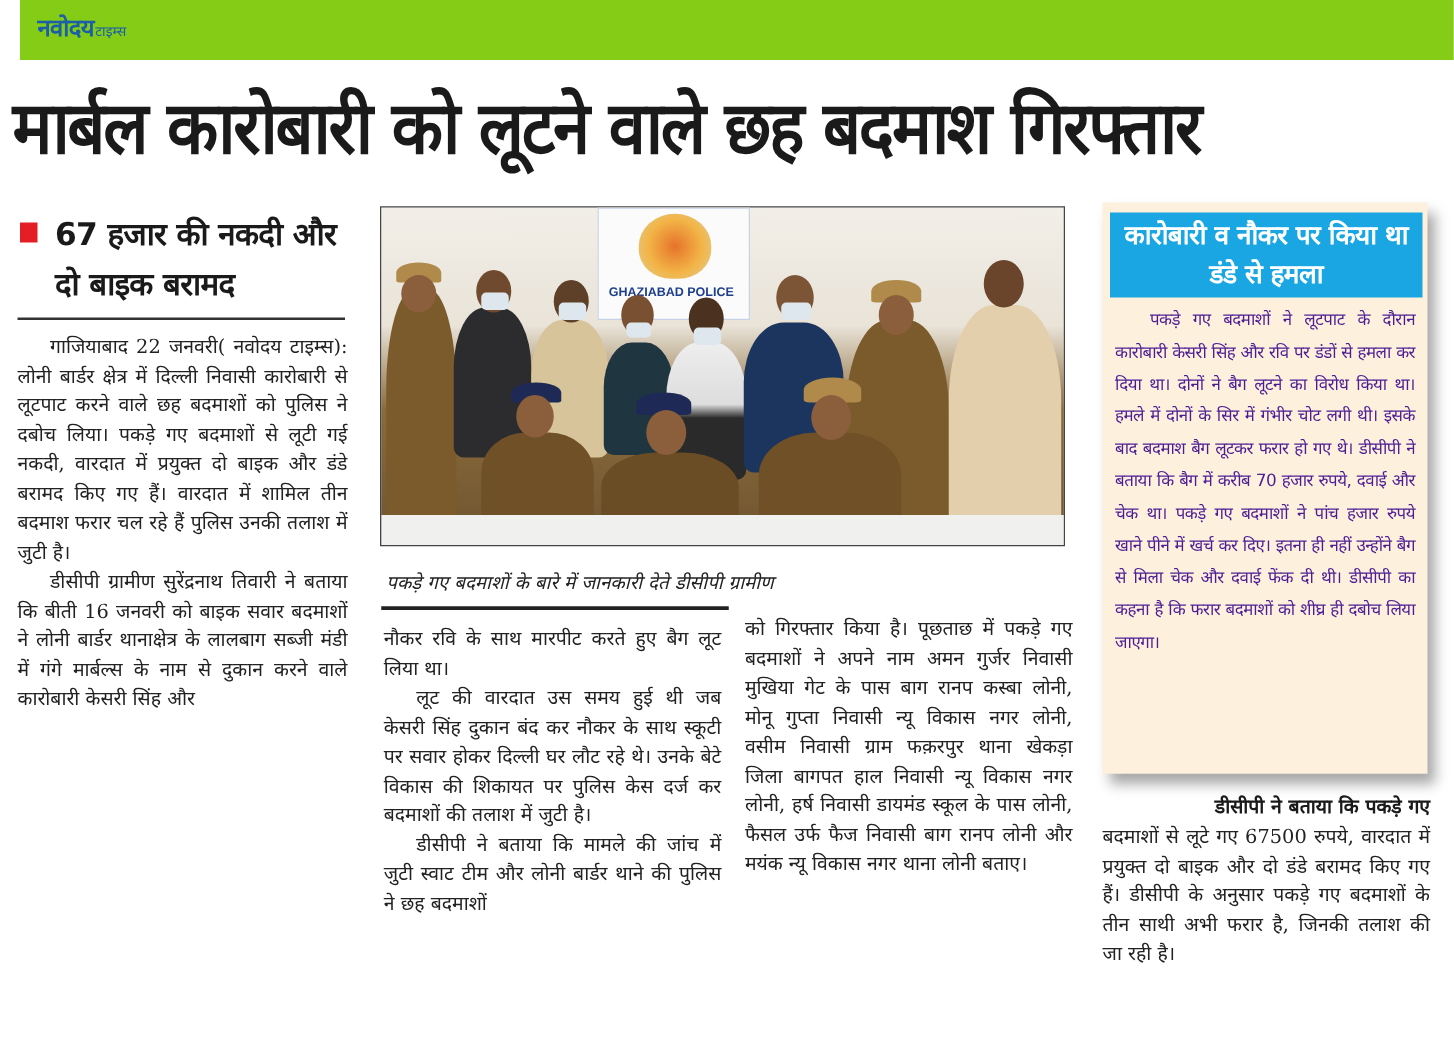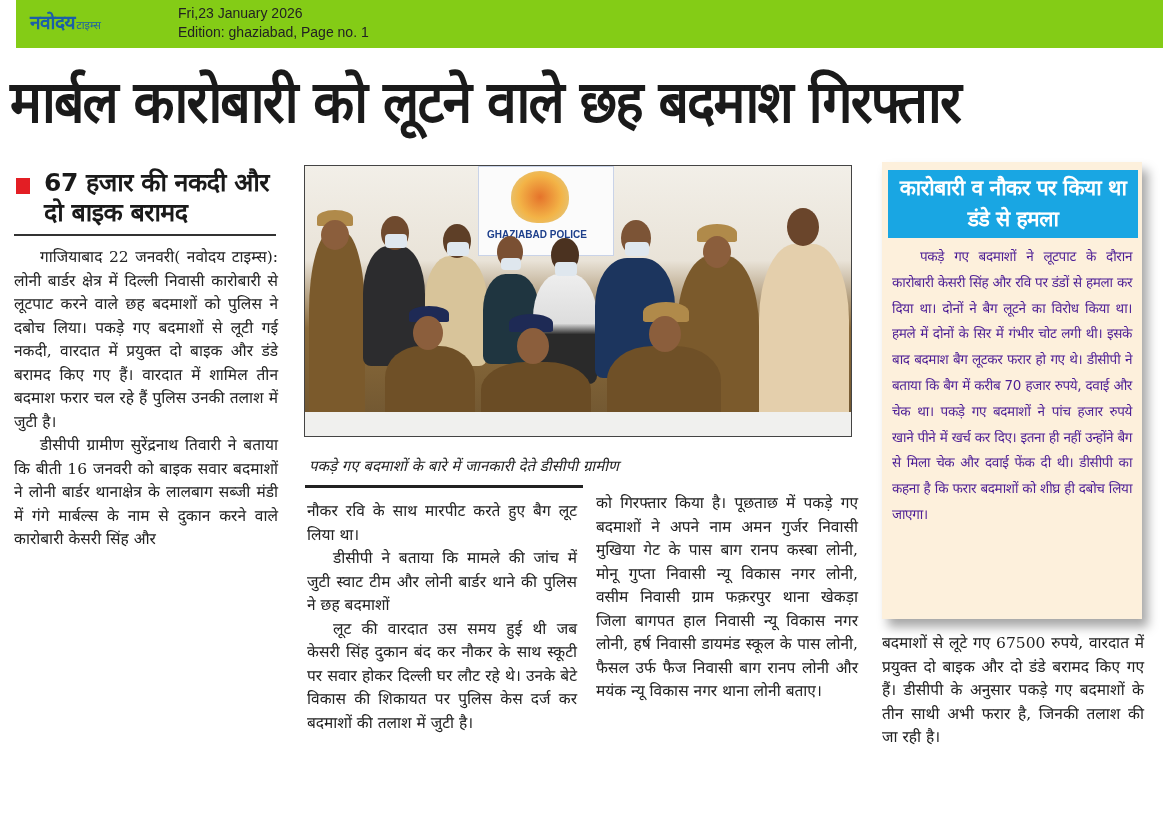--- a/index.html
+++ b/index.html
@@ -15,33 +15,33 @@
 
   
   .headline { position: absolute; left: 10px; top: 58px; width: 1150px; height: 90px;
     font-family: "DejaVu Sans", sans-serif; font-weight: bold; font-size: 58px; line-height: 88px;
     color: #1a1a1a; white-space: nowrap; letter-spacing: -2px; transform: scaleX(0.92); transform-origin: left center; }
 
   
   .col1 { position: absolute; left: 14px; top: 168px; width: 264px; }
   .highlights { list-style: none; }
   .hl { position: relative; padding-left: 30px; font-family: "DejaVu Sans", sans-serif; font-weight: bold;
-    font-size: 25px; line-height: 30px; color: #1a1a1a; letter-spacing: -0.5px; }
+    font-size: 25px; line-height: 40px; color: #1a1a1a; letter-spacing: -0.5px; }
   .hl-bullet { position: absolute; left: 2px; top: 10px; width: 14px; height: 16px; background: #e31e24; }
   .hl-rule { margin-top: 6px; height: 2px; background: #333; width: 262px; }
 
   .body-text { font-family: "DejaVu Serif", serif; font-size: 15.5px; line-height: 23.5px; color: #222; text-align: justify; }
   .body-text p { text-indent: 26px; }
   .body-text p.noindent { text-indent: 0; }
   .col1 .body-text { margin-top: 10px; width: 264px; }
 
   
   .photo { position: absolute; left: 304px; top: 165px; width: 548px; height: 272px; border: 1px solid #444;
     background: linear-gradient(180deg, #f2efe8 0%, #e9e3d8 35%, #8a6a3a 60%, #6d5430 100%); overflow: hidden; }
-  .photo-sign { position: absolute; left: 173px; top: 0; width: 136px; height: 90px; background: #fbfbfb; border: 1px solid #c9d3e8; }
+  .photo-sign { position: absolute; left: 173px; top: 0; width: 122px; height: 90px; background: #fbfbfb; border: 1px solid #c9d3e8; }
   .badge { position: absolute; left: 32px; top: 4px; width: 58px; height: 52px; border-radius: 50% 50% 45% 45%; background: radial-gradient(circle, #e5732b 0%, #f3b447 55%, #e9c06a 75%, #fff 100%); }
   .sign-text { position: absolute; left: 8px; top: 62px; font-size: 10px; font-weight: bold; color: #1d3f8b; font-family: "Liberation Sans", sans-serif; }
   .person { position: absolute; border-radius: 40% 40% 8px 8px; }
   .head { position: absolute; border-radius: 50%; background: #8b5e3c; }
   .mask { position: absolute; background: #dfe7ee; border-radius: 4px; }
   .cap { position: absolute; border-radius: 50% 50% 10% 10%; }
   .desk { position: absolute; left: 0; bottom: 0; width: 548px; height: 24px; background: #f0f0ee; }
 
   .caption { position: absolute; left: 309px; top: 455px; width: 545px; font-family: "DejaVu Serif", serif;
     font-style: italic; font-size: 15px; line-height: 22px; color: #222; }
@@ -64,24 +64,20 @@
   .col4-lead { font-family: "DejaVu Sans", sans-serif; font-weight: bold; font-size: 15.5px; line-height: 26px; text-align: right; color: #1a1a1a; }
   .col4 .body-text { margin-top: 0; }
 </style>
 </head>
 <body>
 
 <div class="topbar">
   <div class="logo">
     <span class="logo-main">नवोदय</span>
     <span class="logo-sub">टाइम्स</span>
-  </div>
-  <div class="edition">
-    <div>Fri,23 January 2026</div>
-    <div>Edition: ghaziabad, Page no. 1</div>
   </div>
 </div>
 
 <h1 class="headline">मार्बल कारोबारी को लूटने वाले छह बदमाश गिरफ्तार</h1>
 
 <div class="col1">
   <ul class="highlights">
     <li class="hl">
       <span class="hl-bullet"></span>
       <span>67 हजार की नकदी और दो बाइक बरामद</span>
@@ -145,35 +141,36 @@
 
   <div class="desk"></div>
 </div>
 
 <div class="caption">पकड़े गए बदमाशों के बारे में जानकारी देते डीसीपी ग्रामीण</div>
 <div class="caption-rule"></div>
 
 <div class="col2">
   <div class="body-text">
     <p class="noindent">नौकर रवि के साथ मारपीट करते हुए बैग लूट लिया था।</p>
+    <p>लूट की वारदात उस समय हुई थी जब केसरी सिंह दुकान बंद कर नौकर के साथ स्कूटी पर सवार होकर दिल्ली घर लौट रहे थे। उनके बेटे विकास की शिकायत पर पुलिस केस दर्ज कर बदमाशों की तलाश में जुटी है।</p>
     <p>डीसीपी ने बताया कि मामले की जांच में जुटी स्वाट टीम और लोनी बार्डर थाने की पुलिस ने छह बदमाशों</p>
-    <p>लूट की वारदात उस समय हुई थी जब केसरी सिंह दुकान बंद कर नौकर के साथ स्कूटी पर सवार होकर दिल्ली घर लौट रहे थे। उनके बेटे विकास की शिकायत पर पुलिस केस दर्ज कर बदमाशों की तलाश में जुटी है।</p>
   </div>
 </div>
 
 <div class="col3">
   <div class="body-text">
     <p class="noindent">को गिरफ्तार किया है। पूछताछ में पकड़े गए बदमाशों ने अपने नाम अमन गुर्जर निवासी मुखिया गेट के पास बाग रानप कस्बा लोनी, मोनू गुप्ता निवासी न्यू विकास नगर लोनी, वसीम निवासी ग्राम फक़रपुर थाना खेकड़ा जिला बागपत हाल निवासी न्यू विकास नगर लोनी, हर्ष निवासी डायमंड स्कूल के पास लोनी, फैसल उर्फ फैज निवासी बाग रानप लोनी और मयंक न्यू विकास नगर थाना लोनी बताए।</p>
   </div>
 </div>
 
 <div class="sidebox">
   <div class="sidebox-title">कारोबारी व नौकर पर किया था डंडे से हमला</div>
   <div class="sidebox-body">
     <p>पकड़े गए बदमाशों ने लूटपाट के दौरान कारोबारी केसरी सिंह और रवि पर डंडों से हमला कर दिया था। दोनों ने बैग लूटने का विरोध किया था। हमले में दोनों के सिर में गंभीर चोट लगी थी। इसके बाद बदमाश बैग लूटकर फरार हो गए थे। डीसीपी ने बताया कि बैग में करीब 70 हजार रुपये, दवाई और चेक था। पकड़े गए बदमाशों ने पांच हजार रुपये खाने पीने में खर्च कर दिए। इतना ही नहीं उन्होंने बैग से मिला चेक और दवाई फेंक दी थी। डीसीपी का कहना है कि फरार बदमाशों को शीघ्र ही दबोच लिया जाएगा।</p>
   </div>
 </div>
 
 <div class="col4">
+  <div class="col4-lead">डीसीपी ने बताया कि पकड़े गए</div>
   <div class="body-text">
     <p class="noindent">बदमाशों से लूटे गए 67500 रुपये, वारदात में प्रयुक्त दो बाइक और दो डंडे बरामद किए गए हैं। डीसीपी के अनुसार पकड़े गए बदमाशों के तीन साथी अभी फरार है, जिनकी तलाश की जा रही है।</p>
   </div>
 </div>
 
 </body></html>

